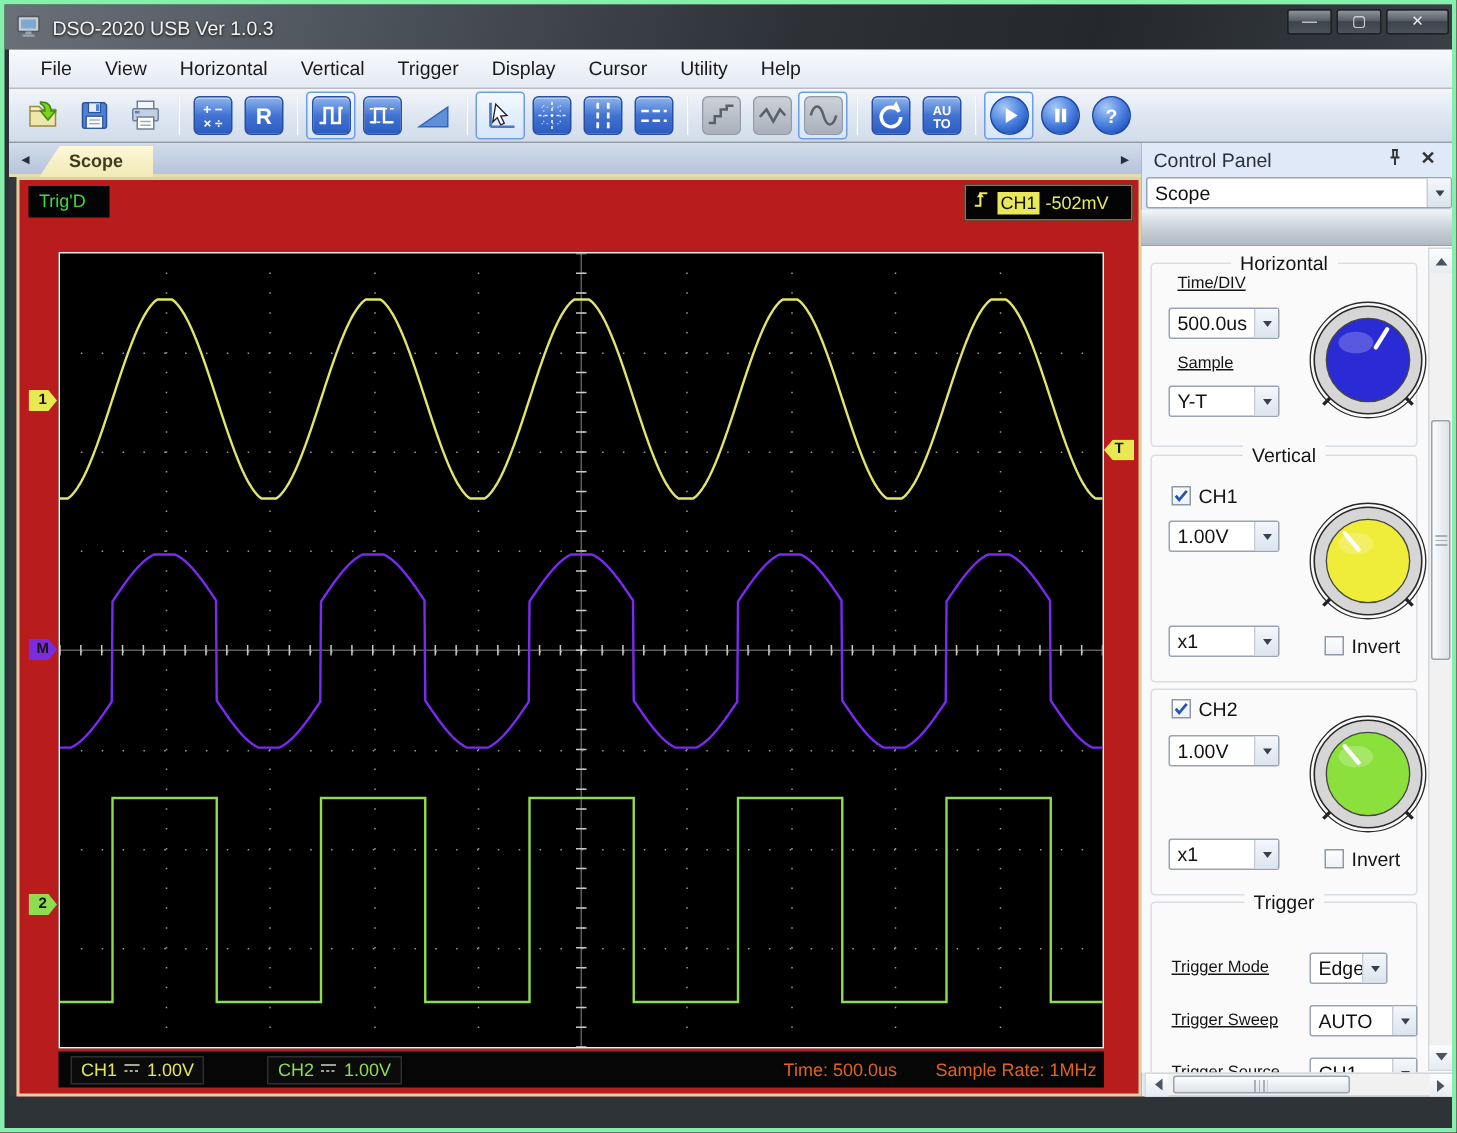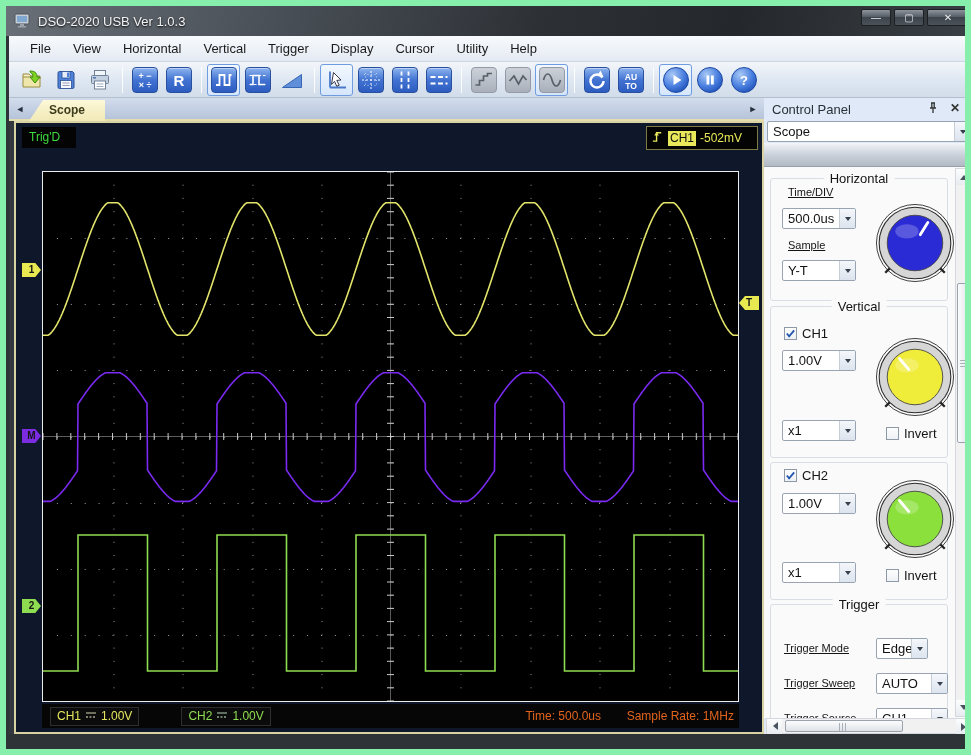--- a/index.html
+++ b/index.html
@@ -1,17 +1,17 @@
 <!DOCTYPE html>
 <html><head>
 <meta charset="utf-8">
 <style>
   html,body{margin:0;padding:0;background:#888;}
   *{box-sizing:border-box;}
-  .window{position:relative;width:971px;height:755px;background:#2e3338;font-family:"Liberation Sans",sans-serif;overflow:hidden;border:6px solid #86efac;}
+  .window{position:relative;width:971px;height:755px;background:#2e3338;font-family:"Liberation Sans",sans-serif;overflow:hidden;border:3px solid #86efac;}
   
   .titlebar{position:absolute;left:0;top:0;width:971px;height:30px;background:linear-gradient(105deg,#6a7077 0%,#474d54 30%,#2d3136 55%,#24272b 75%,#3a4046 100%);display:flex;align-items:center;}
   .win-icon{margin:0 6px 0 8px;width:18px;height:16px;flex:0 0 auto;}
   .titlebar .title{color:#f2f3f5;font-size:13px;text-shadow:0 1px 2px #000;}
   .win-btns{position:absolute;right:8px;top:3px;display:flex;gap:3px;}
   .win-btn{width:30px;height:17px;border:1px solid #1d2023;border-radius:2px;background:linear-gradient(#8d949c,#565d66 45%,#3e444c 50%,#4a525a);color:#e9ebee;font-size:10px;line-height:15px;text-align:center;}
   .win-btn.close{width:42px;}
   
   .menubar{position:absolute;left:3px;top:30px;width:965px;height:26px;background:linear-gradient(#f8fafd,#e4eaf3);display:flex;align-items:flex-end;padding-left:10px;border-bottom:1px solid #cdd5e0;}
   .menu-item{padding:0 11px;line-height:25px;font-size:13px;color:#1a1a1a;}
@@ -26,21 +26,21 @@
   .glyph.pict{background:transparent;border:none;}
   .tool-sep{width:1px;height:26px;background:#b6c0ce;border-right:1px solid #fdfdfd;margin:0 5px;}
   svg text{font-family:"Liberation Sans",sans-serif;}
   
   .content{position:absolute;left:3px;top:92px;width:965px;height:636px;background:#33383e;}
   
   .tabbar{position:absolute;left:0;top:0;width:755px;height:23px;background:linear-gradient(#d2dcec,#b6c4da);border-bottom:2px solid #e4ddae;}
   .tab-scroll{position:absolute;top:3px;width:14px;height:17px;color:#25303e;font-size:9px;line-height:17px;text-align:center;}
   .tab-active{position:absolute;left:20px;top:2px;width:76px;height:21px;background:linear-gradient(#fdf8d8,#f1e9b6);clip-path:polygon(14px 0,100% 0,100% 100%,0 100%);text-align:center;font-size:12px;font-weight:bold;color:#3d3d1c;line-height:21px;filter:drop-shadow(0 0 1px #8d8756);}
   
-  .scope-panel{position:absolute;left:5px;top:23px;width:750px;height:613px;background:#0f172a;border:2px solid #d9d3a4;}
+  .scope-panel{position:absolute;left:5px;top:23px;width:750px;height:613px;background:#b91c1c;border:2px solid #d9d3a4;}
   .trigd{position:absolute;left:6px;top:4px;width:54px;height:21px;background:#040404;color:#3ddb3d;font-size:12px;line-height:21px;padding-left:7px;}
   .trig-readout{position:absolute;right:4px;top:3px;width:112px;height:24px;background:#040404;border:1px solid #7d7a42;display:flex;align-items:center;gap:4px;padding:0 4px;}
   .trig-chip{background:#e8e85a;color:#111;font-size:12px;padding:0 2px;line-height:15px;}
   .trig-level{color:#e8e85a;font-size:12px;}
   .screen{position:absolute;left:26px;top:48px;width:697px;height:531px;background:#000;border:1px solid #ececec;}
   .pos-marker{position:absolute;width:19px;height:14px;font-weight:bold;font-size:10px;line-height:14px;text-align:center;color:#151515;}
   .pos-marker.left{clip-path:polygon(0 0,70% 0,100% 50%,70% 100%,0 100%);}
   .pos-marker.right{clip-path:polygon(100% 0,30% 0,0 50%,30% 100%,100% 100%);width:20px;}
   .scope-bottombar{position:absolute;left:26px;top:581px;width:697px;height:24px;background:#060606;display:flex;align-items:center;}
   .rd-chip{display:flex;align-items:center;gap:4px;height:19px;background:#0b0b0b;border:1px solid #2e2e2e;padding:0 6px;font-size:12px;margin-left:8px;}

